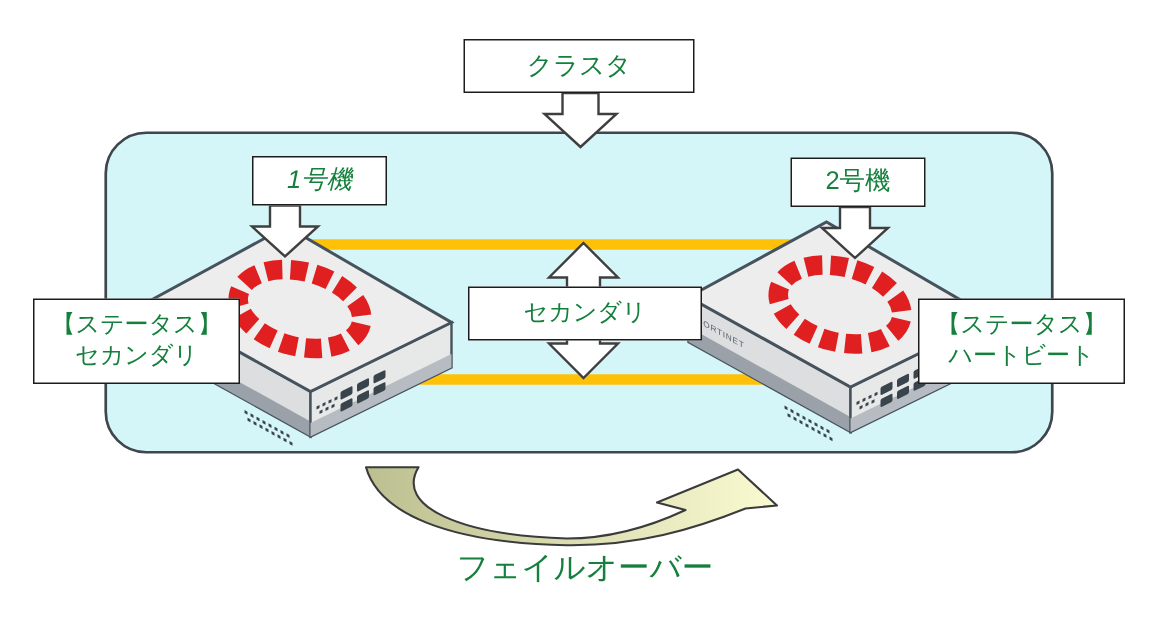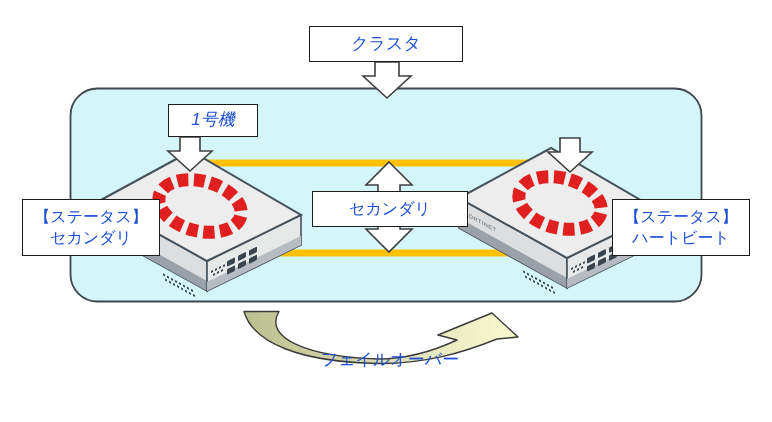--- a/index.html
+++ b/index.html
@@ -1,35 +1,35 @@
 <!DOCTYPE html>
 <html style="--cluster-fill: #d5f6f9; --cluster-border: #3f464d; --link-orange: #ffc107; --logo-red: #e02020; --device-top: #ededed; --device-front: #e7e8e8; --device-side: #dcdedf; --device-side-dark: #9aa1a8; --device-strip: #b6bcc1; --device-outline: #46525c; --vent-dark: #3a444d; --swoosh-left: #bcbf90; --swoosh-right: #f9f9d0; --arrow-fill: #ffffff; --arrow-outline: #3f3f3f; --box-border: #1c1c1c;"><head>
 <meta charset="utf-8">
 <style>
   html,body{margin:0;padding:0;background:#ffffff;}
   #stage{
     position:relative;width:772px;height:422px;background:#ffffff;overflow:hidden;
-    font-family:"Liberation Sans","DejaVu Sans",sans-serif;color:#1d4ed8;
+    font-family:"Liberation Sans","DejaVu Sans",sans-serif;color:#15803d;
   }
   #diagram-svg{position:absolute;left:0;top:0;}
   .label-box{
     position:absolute;background:#ffffff;border:1.6px solid var(--box-border,#1c1c1c);
     display:flex;align-items:center;justify-content:center;text-align:center;
     box-sizing:border-box;line-height:1.3;
   }
   #cluster-box{left:309px;top:26px;width:154px;height:36px;font-size:17px;}
   #unit1-box{left:168px;top:104px;width:90px;height:33px;font-size:17px;font-style:italic;}
   #unit2-box{left:527px;top:105px;width:90px;height:33px;font-size:17px;}
   #heartbeat-box{left:312px;top:191px;width:156px;height:36px;font-size:16px;}
   #status-left-box{left:22px;top:199px;width:138px;height:57px;font-size:16px;flex-direction:column;}
   #status-right-box{left:612px;top:199px;width:138px;height:57px;font-size:16px;flex-direction:column;}
   .status-line{display:block;}
   #failover-label{
-    position:absolute;left:290px;top:348px;width:200px;text-align:center;
-    font-size:17px;background:transparent;border:none;
+    position:absolute;left:290px;top:364px;width:200px;text-align:center;
+    font-size:21px;background:transparent;border:none;
   }
 </style>
 </head>
 <body>
 
 <div id="stage">
 
   <svg id="diagram-svg" width="772" height="422" viewBox="0 0 772 422">
     <defs>
       <linearGradient id="swooshGrad" gradientUnits="userSpaceOnUse" x1="244" y1="340" x2="510" y2="340">
@@ -113,20 +113,23 @@
   </svg>
 
   <div class="label-box" id="cluster-box">
     <span>クラスタ</span>
   </div>
 
   <div class="label-box" id="unit1-box">
     <span>1号機</span>
   </div>
 
+  <div class="label-box" id="unit2-box">
+    <span>2号機</span>
+  </div>
 
   <div class="label-box" id="heartbeat-box">
     <span>セカンダリ</span>
   </div>
 
   <div class="label-box" id="status-left-box">
     <span class="status-line">【ステータス】</span>
     <span class="status-line">セカンダリ</span>
   </div>
 

